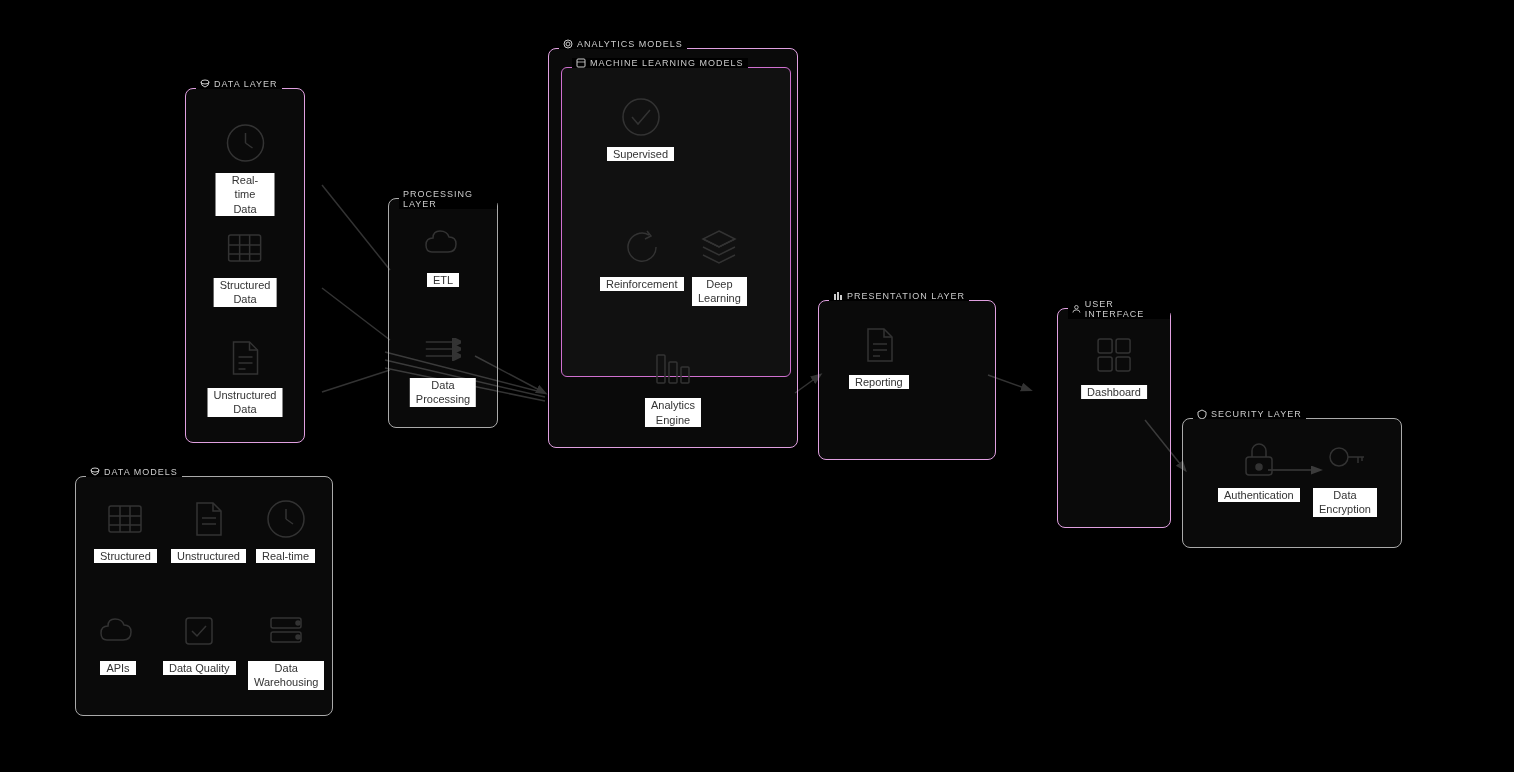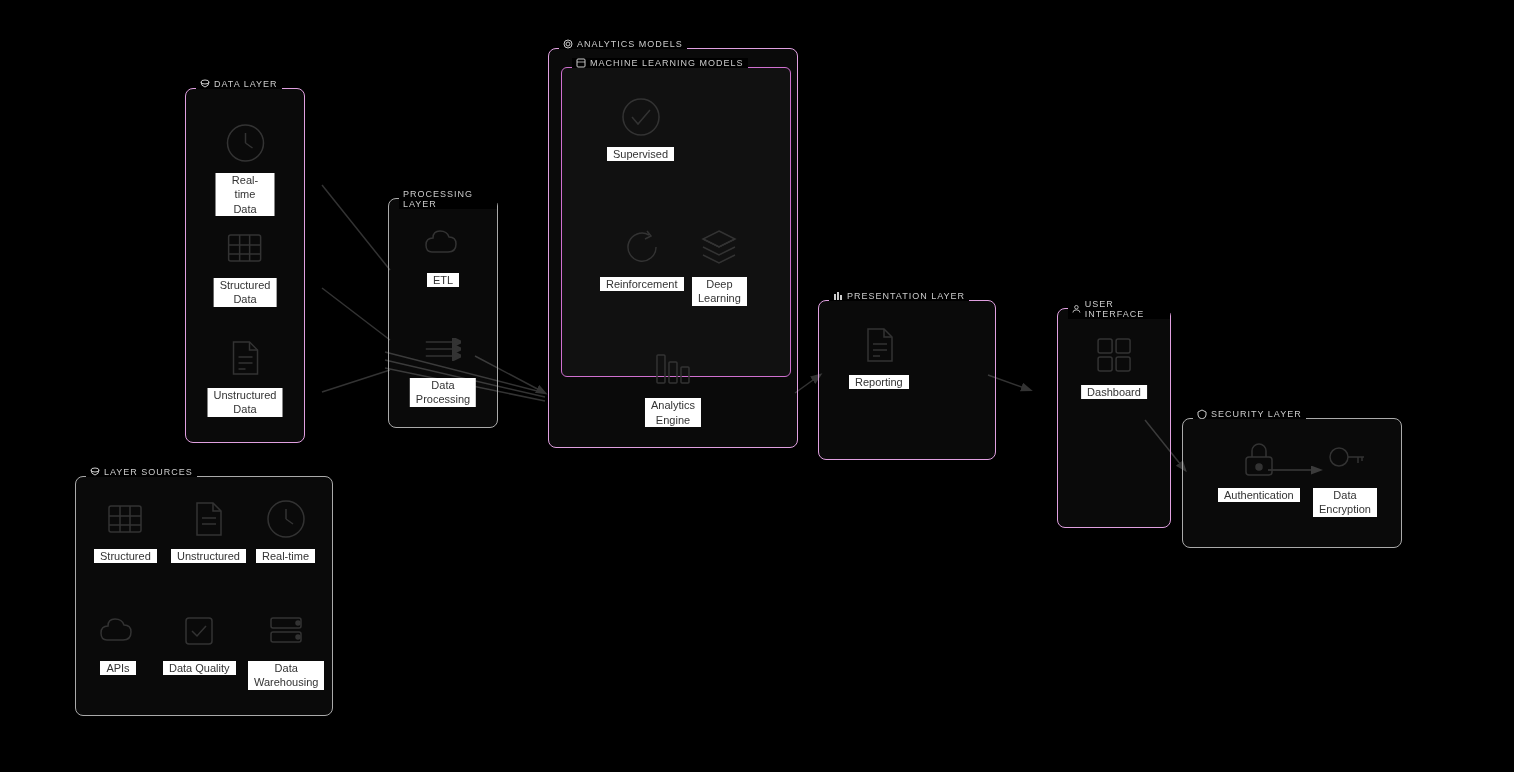--- a/index.html
+++ b/index.html
@@ -334,21 +334,21 @@
       <div class="node-label">Data<br>Encryption</div>
     </div>
   </div>
 
   <div class="layer-box dark-border" style="left:75px; top:476px; width:258px; height:240px; border-color:#aaa;">
     <div class="layer-label">
       <svg width="10" height="10" viewBox="0 0 10 10">
           <ellipse cx="5" cy="3" rx="4" ry="2" fill="none" stroke="#ccc" stroke-width="1"></ellipse>
           <path d="M1 3 Q1 7 5 8 Q9 7 9 3" fill="none" stroke="#ccc" stroke-width="1"></path>
         </svg>
-      <span>LAYER SOURCES</span>
+      <span>DATA MODELS</span>
     </div>
 
     <div class="node" style="position:absolute; left:18px; top:18px;">
       <div class="node-icon">
         <svg width="42" height="42" viewBox="0 0 42 42" fill="none" stroke="#333" stroke-width="1.5">
           <rect x="5" y="8" width="32" height="26" rx="2"></rect>
           <line x1="5" y1="18" x2="37" y2="18"></line>
           <line x1="5" y1="27" x2="37" y2="27"></line>
           <line x1="16" y1="8" x2="16" y2="34"></line>
           <line x1="26" y1="8" x2="26" y2="34"></line>

